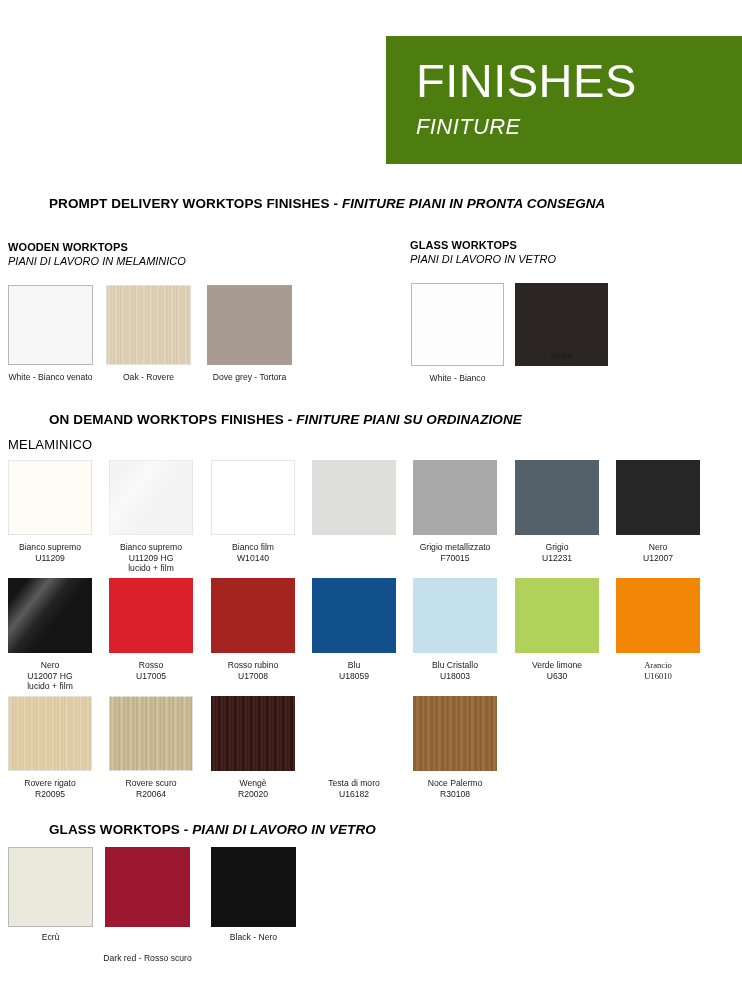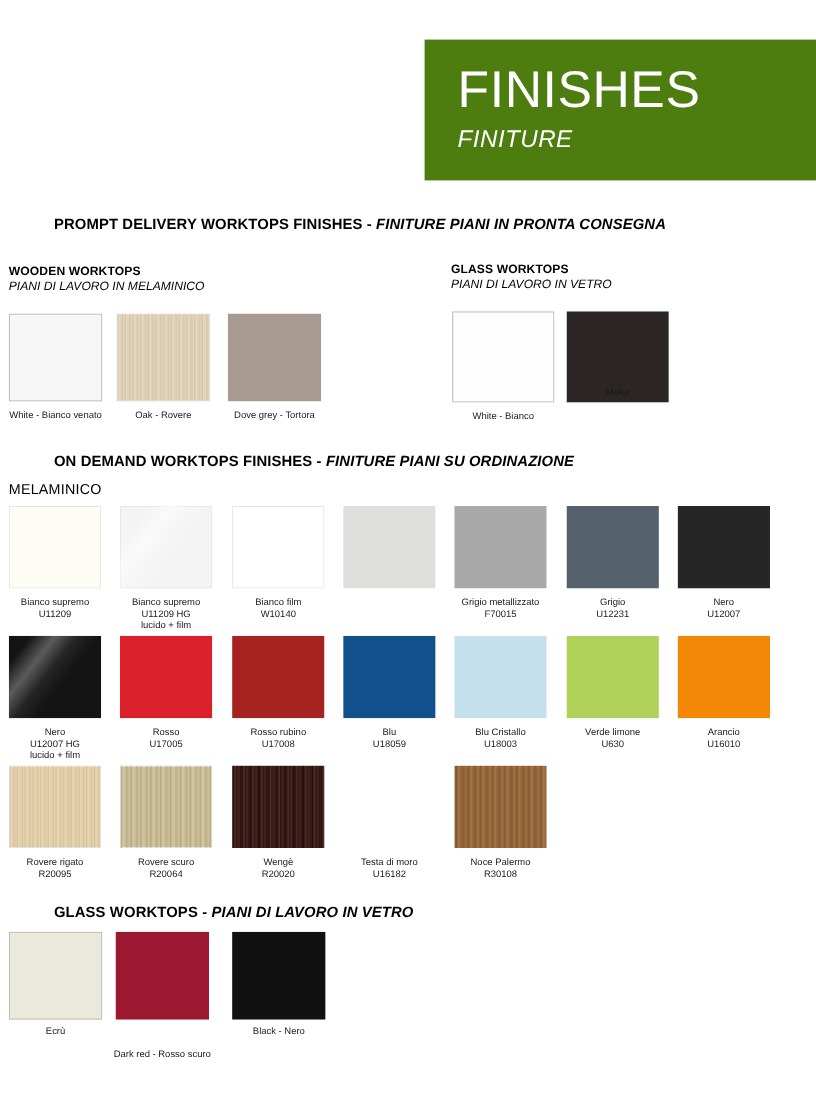--- a/index.html
+++ b/index.html
@@ -286,21 +286,21 @@
     <div class="caption" style="left: 405px; top: 660px; width: 100px; font-size: 8.6px;">Blu Cristallo
 U18003</div>
     <div class="swatch" style="left: 515px; top: 578px; width: 84px; height: 75px;">
       <div class="chip" style="background: rgb(176, 209, 90);"></div>
     </div>
     <div class="caption" style="left: 507px; top: 660px; width: 100px; font-size: 8.6px;">Verde limone
 U630</div>
     <div class="swatch" style="left: 616px; top: 578px; width: 84px; height: 75px;">
       <div class="chip" style="background: rgb(242, 135, 5);"></div>
     </div>
-    <div class="caption" style="left: 608px; top: 660px; width: 100px; font-size: 8.6px;">Arancio
+    <div class="caption" style="left: 608px; top: 660px; width: 100px; font-size: 8.6px; font-family: Liberation Serif, serif;">Arancio
 U16010</div>
     <div class="swatch" style="left: 8px; top: 696px; width: 84px; height: 75px;">
       <div class="chip thin grain-fine" style="background: rgb(227, 207, 169);"></div>
     </div>
     <div class="caption" style="left: 0px; top: 778px; width: 100px; font-size: 8.6px;">Rovere rigato
 R20095</div>
     <div class="swatch" style="left: 109px; top: 696px; width: 84px; height: 75px;">
       <div class="chip thin grain-med" style="background: rgb(203, 189, 150);"></div>
     </div>
     <div class="caption" style="left: 101px; top: 778px; width: 100px; font-size: 8.6px;">Rovere scuro

